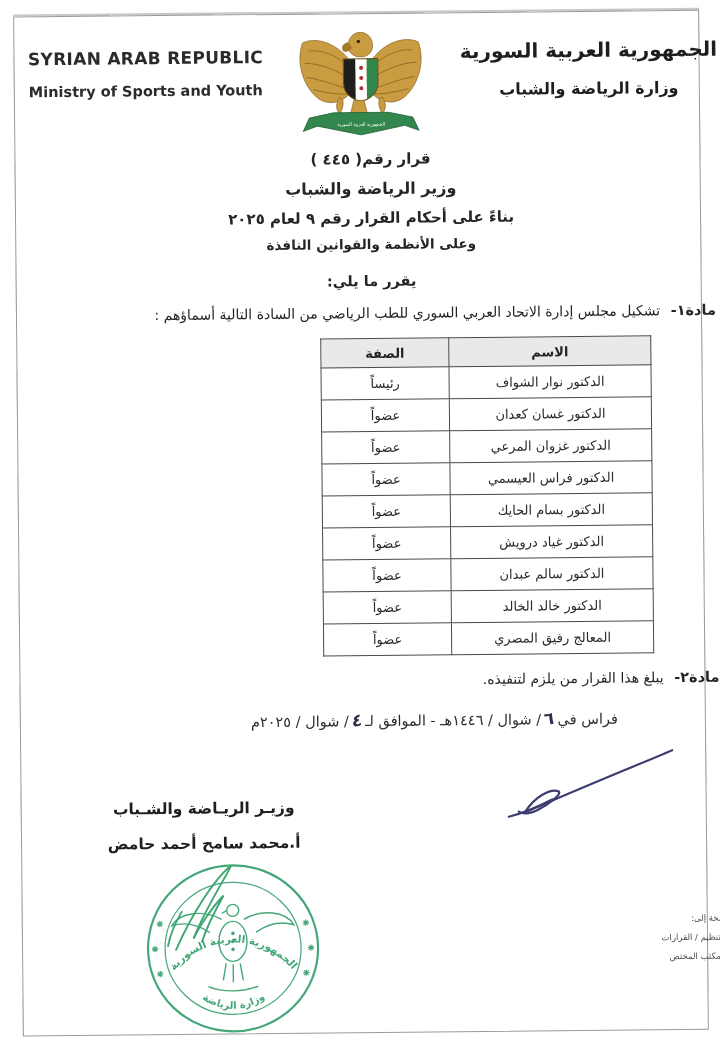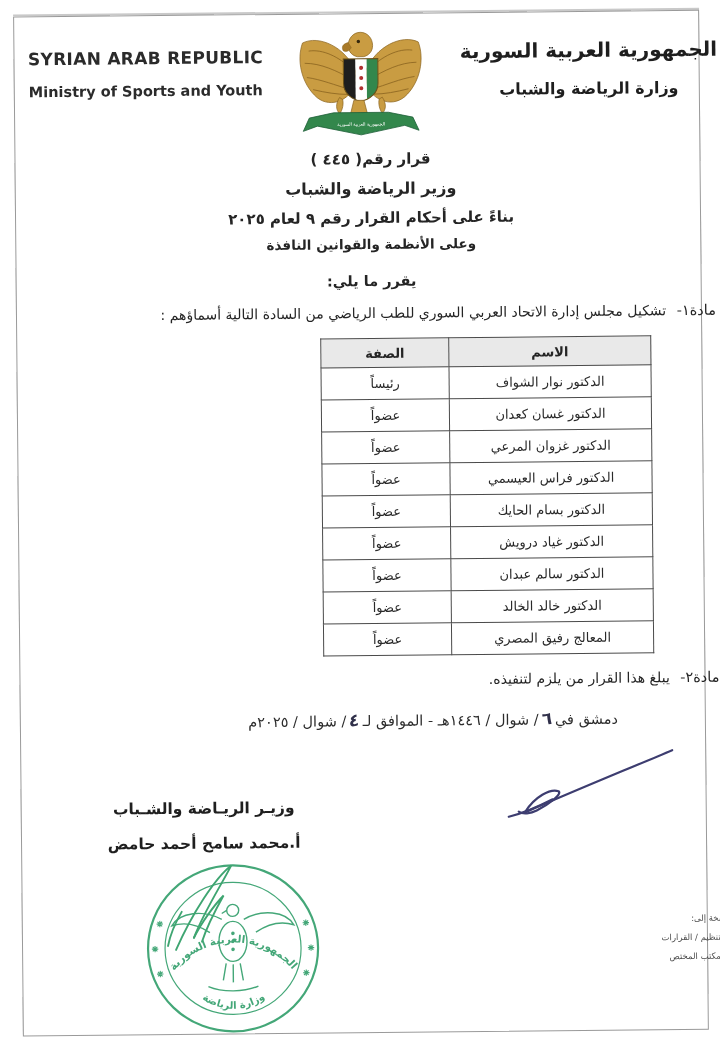--- a/index.html
+++ b/index.html
@@ -18,21 +18,21 @@
   .emblem{position:absolute;left:299px;top:24px;}
   
   .title-block{position:absolute;left:0;right:0;top:150px;text-align:center;direction:rtl;}
   .title-block .l1{font-size:15px;font-weight:bold;}
   .title-block .l2{font-size:16px;font-weight:bold;margin-top:11px;}
   .title-block .l3{font-size:15px;font-weight:bold;margin-top:11px;}
   .title-block .l4{font-size:13.5px;font-weight:bold;margin-top:9px;}
   .title-block .l5{font-size:14.5px;font-weight:bold;margin-top:21px;}
   
   .article{position:absolute;right:30px;left:55px;direction:rtl;font-size:14px;line-height:1.45;}
-  .article .lbl{font-weight:normal;font-size:14.5px;margin-left:6px;}
+  .article .lbl{font-weight:bold;font-size:14.5px;margin-left:6px;}
   .a1{top:303px;}
   .a2{top:670px;}
   
   table.roster{position:absolute;left:322px;top:338px;width:328px;border-collapse:collapse;
                direction:rtl;table-layout:fixed;}
   table.roster th,table.roster td{border:1px solid #4b4b4b;text-align:center;padding:0;}
   table.roster th{height:28px;background:#e9e9e9;font-size:13px;font-weight:bold;}
   table.roster td{height:31px;font-size:13px;color:#2a2a2a;}
   .col-name{width:201px;} .col-role{width:127px;}
   
@@ -168,21 +168,21 @@
           </tr>
       </tbody>
     </table>
 
     <div class="article a2">
       <span class="lbl">مادة٢-</span>
       <span>يبلغ هذا القرار من يلزم لتنفيذه.</span>
     </div>
 
     <div class="dateline">
-      <span>دمشق في</span><span class="hand">٦</span><span>/  شوال  / ١٤٤٦هـ - الموافق لـ</span><span class="hand">٤</span><span>/ شوال / ٢٠٢٥م</span>
+      <span>فراس في</span><span class="hand">٦</span><span>/  شوال  / ١٤٤٦هـ - الموافق لـ</span><span class="hand">٤</span><span>/ شوال / ٢٠٢٥م</span>
     </div>
 
     <svg class="pen-sign" width="172" height="72" viewBox="0 0 172 72">
       <g fill="none" stroke="#3d3d70" stroke-width="2.2" stroke-linecap="round">
         <path d="M168 5 C132 20 64 47 20 66"></path>
         <path d="M20 66 C30 50 46 42 54 45 C58 48 44 58 32 64 C26 67 18 68 14 65"></path>
         <path d="M4 70 C18 67 34 60 48 53"></path>
       </g>
     </svg>
 

